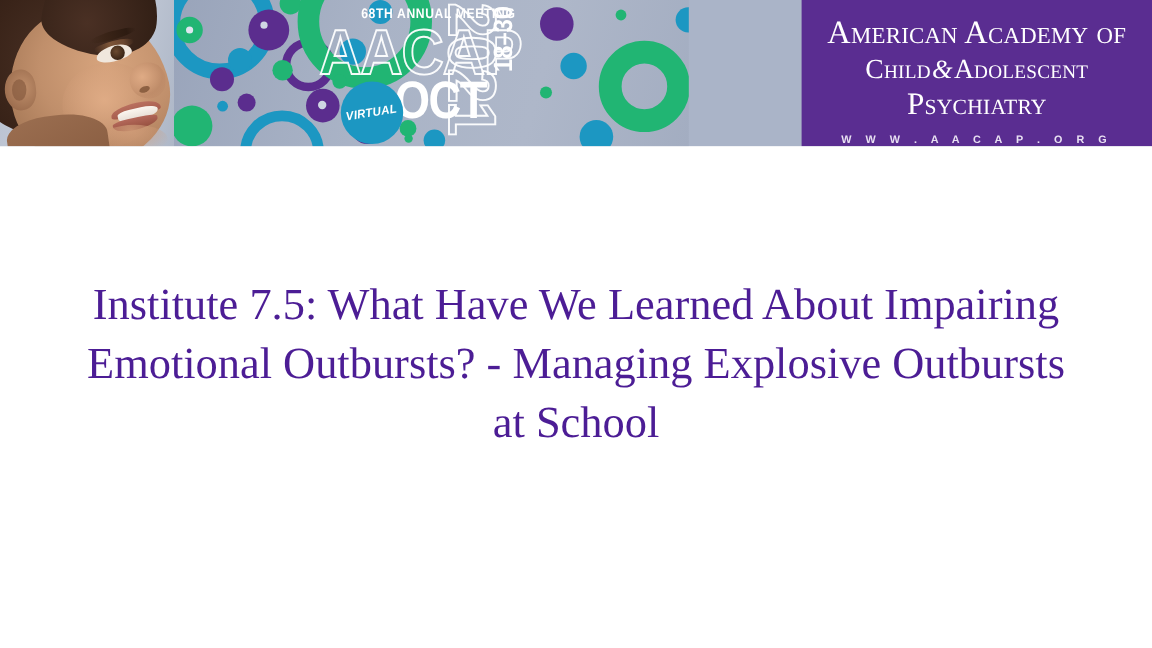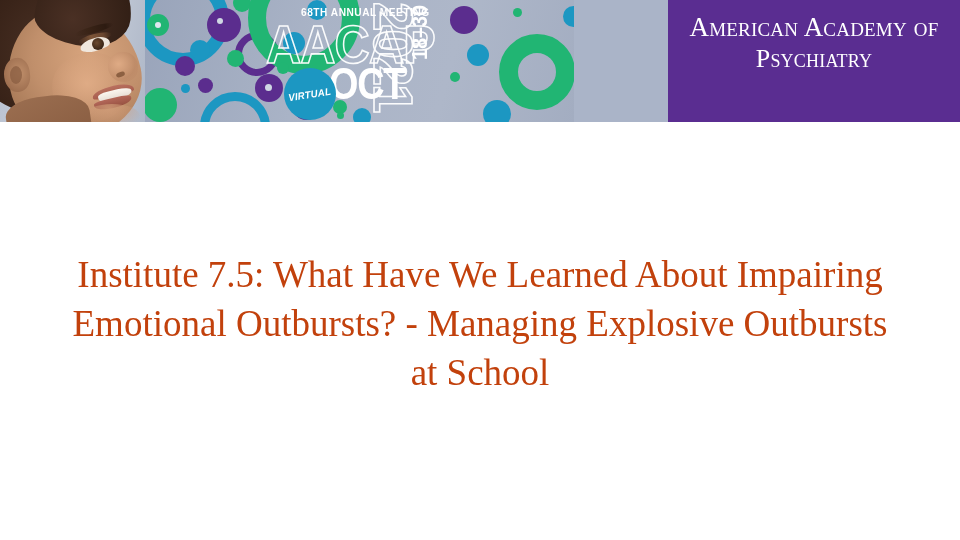--- a/index.html
+++ b/index.html
@@ -324,27 +324,27 @@
   #slide-body {
     position: absolute;
     left: 0; top: 122px;
     width: 960px;
     height: 418px;
     background: #ffffff;
   }
   #slide-title {
     position: absolute;
     left: 60px;
-    top: 128px;
+    top: 108px;
     width: 840px;
     text-align: center;
     font-family: "Liberation Serif", serif;
     font-size: 37px;
     line-height: 49px;
-    color: #c2410c;
+    color: #4c1d95;
   }
 </style>
 </head>
 <body>
 
 <div id="banner">
 
   <div id="photo">
     <div class="bg-wall"></div>
     <div class="hair"></div>
@@ -414,19 +414,21 @@
     <div id="oct-word">OCT</div>
     <div id="days-word">18–30</div>
     <div id="year-word">2021</div>
     <div id="virtual-badge">
       <span>VIRTUAL</span>
     </div>
   </div>
 
   <div id="logo-panel">
     <div class="l1">American Academy of</div>
+    <div class="l2"><span>Child</span><span class="amp">&amp;</span><span>Adolescent</span></div>
     <div class="l3">Psychiatry</div>
+    <div id="logo-url">W W W . A A C A P . O R G</div>
   </div>
 </div>
 
 <div id="slide-body">
   <div id="slide-title">Institute 7.5: What Have We Learned About Impairing Emotional Outbursts? - Managing Explosive Outbursts at School</div>
 </div>
 
 </body></html>

